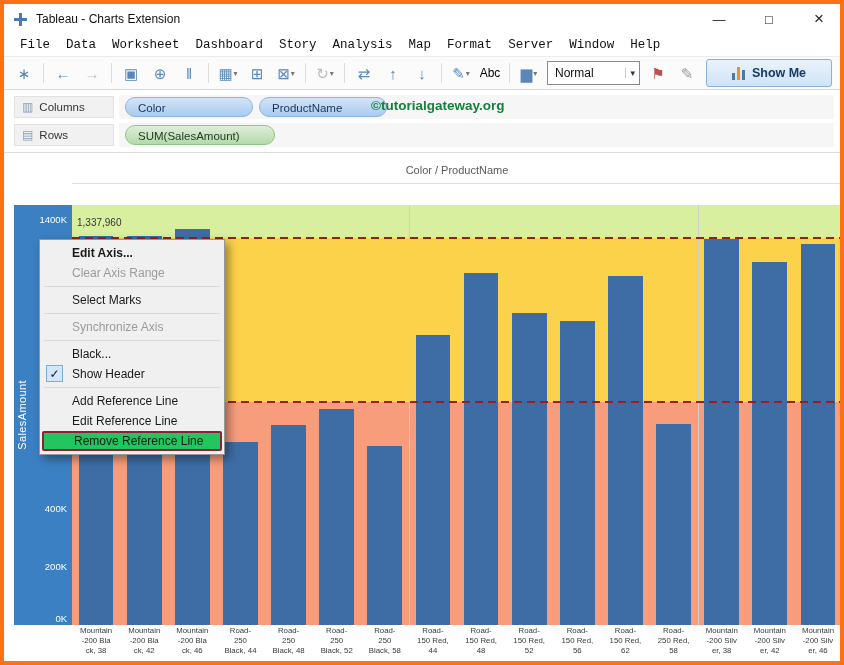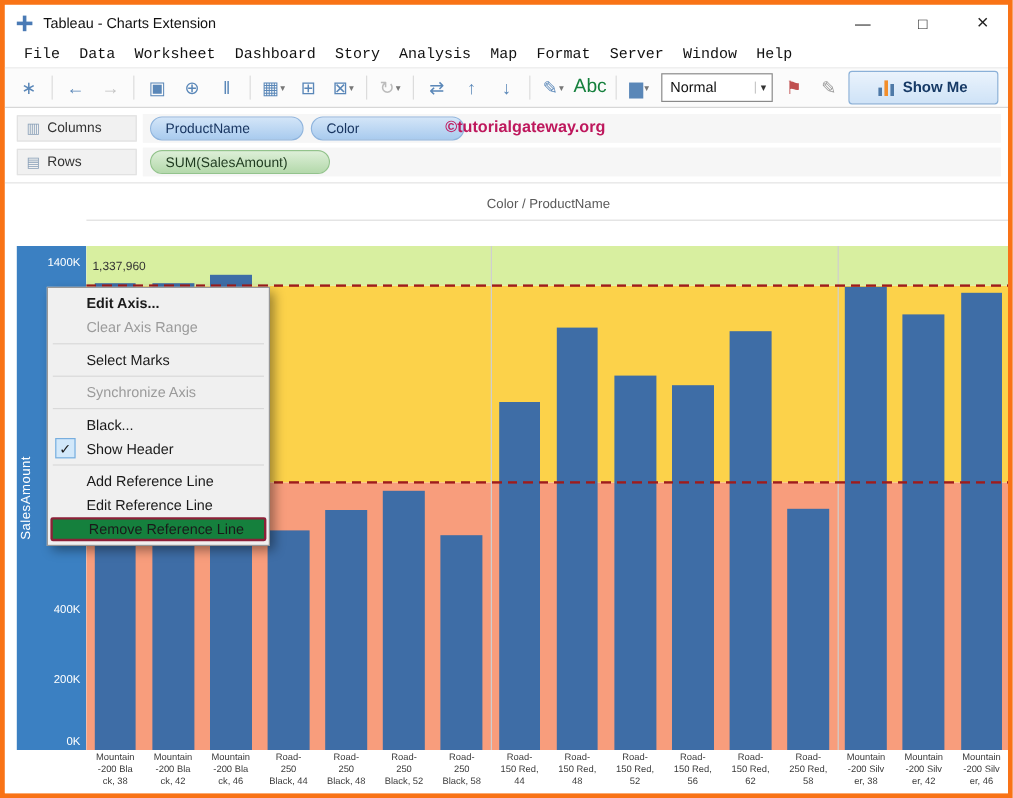--- a/index.html
+++ b/index.html
@@ -21,21 +21,21 @@
   .menubar{height:22px;display:flex;align-items:center;padding-left:8px;font-size:12.5px;color:#111;font-family:Liberation Mono, monospace;}
   .mb-item{padding:2px 8px;white-space:nowrap;}
 
   
   .toolbar{height:34px;display:flex;align-items:center;padding:0 8px 0 6px;gap:1px;
            background:#fbfbfb;border-top:1px solid #ececec;border-bottom:1px solid #d7d7d7;
            box-sizing:border-box;overflow:hidden;}
   .tb-group{display:flex;align-items:center;gap:1px;}
   .tb-btn{height:24px;min-width:24px;padding:0 2px;display:flex;align-items:center;justify-content:center;border-radius:2px;}
   .tb-glyph{font-size:15px;line-height:1;}
-  .tb-glyph.txt{font-size:16px;color:#15803d;}
+  .tb-glyph.txt{font-size:12px;color:#000000;}
   .tb-caret{font-size:8px;color:#777;margin-left:1px;}
   .tb-sep{width:1px;height:20px;background:#dcdcdc;margin:0 4px;}
   .tb-select{height:22px;min-width:80px;background:#fff;border:1px solid #8a8a8a;display:flex;
              align-items:center;justify-content:space-between;padding:0 4px 0 7px;font-size:12px;color:#111;margin:0 3px;}
   .tb-select-caret{font-size:9px;color:#333;border-left:1px solid #c8c8c8;padding-left:4px;}
   .showme{height:26px;width:124px;display:flex;align-items:center;justify-content:center;gap:7px;
           background:linear-gradient(#eaf3fc,#cfe3f7);border:1px solid #8ab0d8;border-radius:3px;
           font-size:12.5px;font-weight:bold;color:#173a66;}
   .showme-bars{display:inline-flex;align-items:flex-end;gap:2px;height:13px;}
   .showme-bars i{display:block;width:3px;background:#4e79a7;}
@@ -48,21 +48,21 @@
   .shelf-row{height:24px;display:flex;align-items:center;margin-bottom:4px;}
   .shelf-row:last-child{margin-bottom:0;}
   .shelf-label{width:100px;height:22px;background:#f1f1f1;border:1px solid #e2e2e2;box-sizing:border-box;
                display:flex;align-items:center;gap:6px;padding-left:7px;font-size:11.5px;color:#333;}
   .shelf-icon{color:#8aa0b8;font-size:12px;}
   .shelf-track{flex:1;height:24px;margin-left:5px;background:#f6f6f6;position:relative;
                display:flex;align-items:center;gap:6px;padding-left:6px;}
   .pill{height:20px;line-height:20px;border-radius:10px;font-size:11.5px;padding:0 12px;box-sizing:border-box;white-space:nowrap;}
   .pill.blue{min-width:128px;background:linear-gradient(#d3e5f8,#a9cbee);border:1px solid #8fb4dd;color:#16335f;}
   .pill.green{min-width:150px;background:linear-gradient(#ddefd8,#b4d9ab);border:1px solid #93c38c;color:#1f3a1f;}
-  .watermark{position:absolute;left:252px;top:3px;font-size:13.5px;font-weight:bold;color:#be185d;z-index:5;}
+  .watermark{position:absolute;left:252px;top:3px;font-size:13.5px;font-weight:bold;color:#15803d;z-index:5;}
 
   
   .chart-region{position:relative;height:516px;background:#fff;}
   .chart-title{position:absolute;top:11px;left:68px;width:770px;text-align:center;font-size:11px;color:#5a5a5a;}
   .col-headers{position:absolute;top:30px;left:68px;width:770px;height:38px;display:flex;
                border-top:1px solid #dedede;box-sizing:border-box;align-items:flex-end;}
   .col-header{display:flex;align-items:center;justify-content:center;font-size:11px;color:#333;box-sizing:border-box;}
   .y-axis{position:absolute;top:52px;left:10px;width:58px;height:420px;background:#3b80c2;}
   .y-title{position:absolute;left:2px;top:0;bottom:0;display:flex;align-items:center;}
   .y-title span{writing-mode:vertical-rl;transform:rotate(180deg);color:#fff;font-size:11px;letter-spacing:.4px;}
@@ -79,21 +79,21 @@
   .ref-label{position:absolute;top:12px;left:5px;font-size:10px;color:#333;z-index:4;}
   .x-labels{position:absolute;top:473px;left:68px;width:770px;display:flex;}
   .x-label{flex:1 1 0;font-size:7.8px;line-height:1.3;color:#3a3a3a;text-align:center;white-space:pre-line;}
 
   
   .menu{position:absolute;left:35px;top:235px;width:186px;background:#f0f0f0;border:1px solid #979797;
         box-shadow:4px 4px 9px rgba(0,0,0,.4);padding:3px 2px;font-size:12px;color:#1a1a1a;z-index:50;box-sizing:border-box;}
   .menu-item{position:relative;height:20px;line-height:20px;padding:0 12px 0 30px;white-space:nowrap;box-sizing:border-box;}
   .menu-item.bold{font-weight:bold;}
   .menu-item.disabled{color:#9b9b9b;}
-  .menu-item.highlighted{background:#15803d;border:2px solid #8c2138;border-radius:2px;line-height:16px;}
+  .menu-item.highlighted{background:#22c55e;border:2px solid #8c2138;border-radius:2px;line-height:16px;}
   .menu-sep{height:1px;background:#d9d9d9;margin:3px 2px;}
   .check{position:absolute;left:4px;top:1px;width:17px;height:17px;line-height:17px;text-align:center;
          background:#d2e8fa;border:1px solid #78aede;box-sizing:border-box;font-size:12px;color:#1a1a1a;}
 </style>
 </head>
 <body>
 
 <div class="window">
 
   <div class="titlebar">
@@ -206,22 +206,22 @@
   </div>
 
   <div class="shelves">
     <div class="shelf-row">
       <div class="shelf-label">
         <span class="shelf-icon">▥</span>
         <span>Columns</span>
       </div>
       <div class="shelf-track" id="columns-track">
         <div class="watermark">©tutorialgateway.org</div>
-      <div class="pill blue">ProductName</div>
-          <div class="pill blue">Color</div>
+      <div class="pill blue">Color</div>
+          <div class="pill blue">ProductName</div>
         </div>
     </div>
     <div class="shelf-row">
       <div class="shelf-label">
         <span class="shelf-icon">▤</span>
         <span>Rows</span>
       </div>
       <div class="shelf-track" id="rows-track">
           <div class="pill green">SUM(SalesAmount)</div>
         </div>

